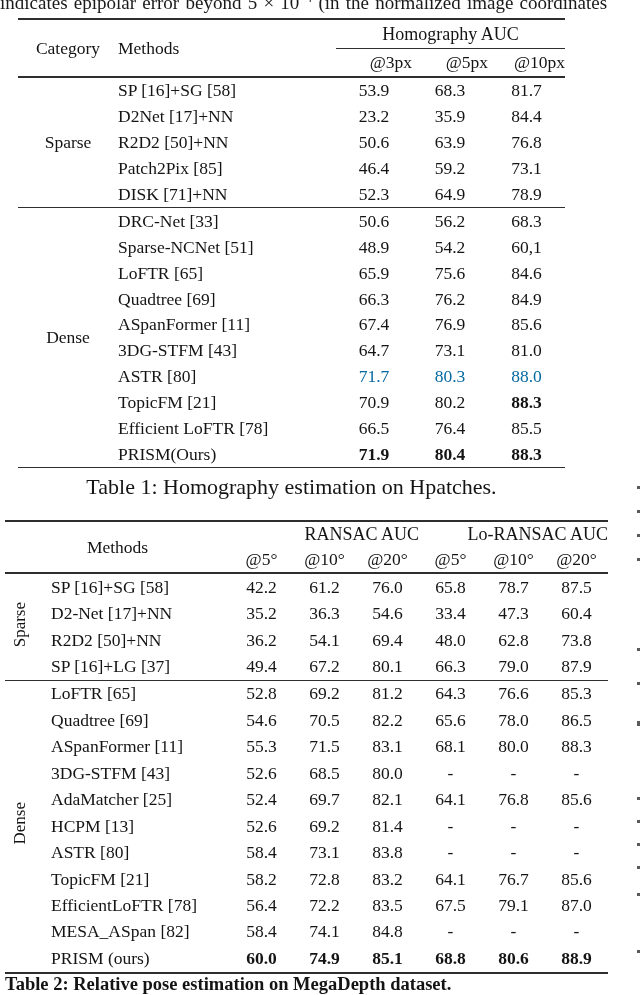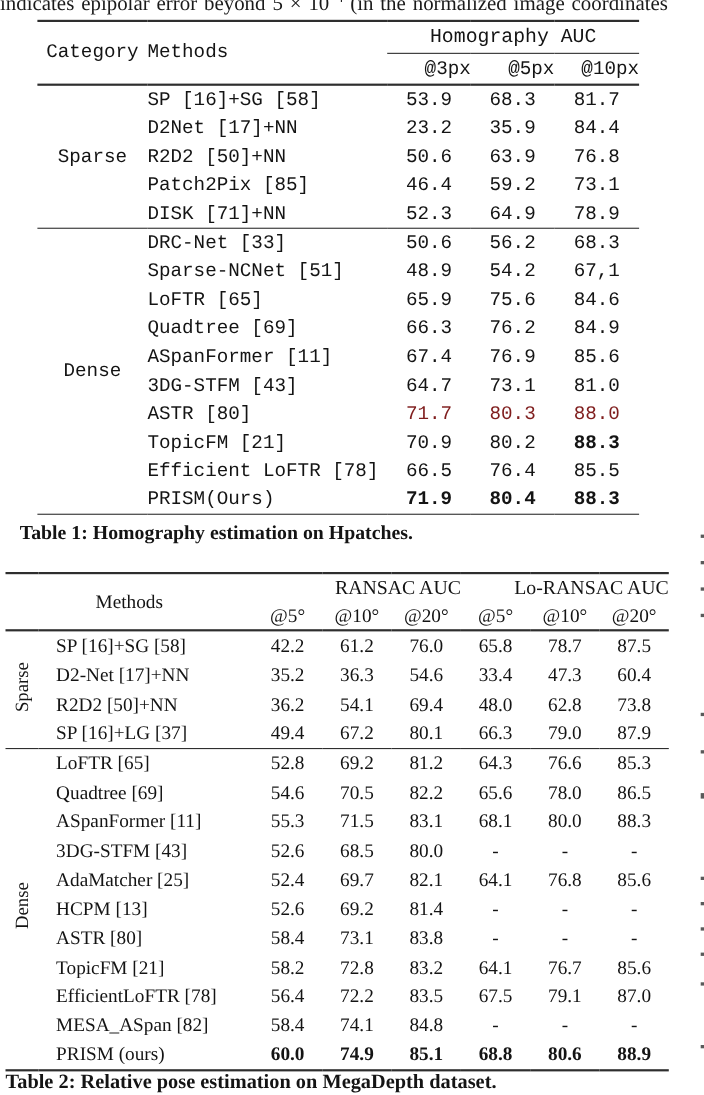--- a/index.html
+++ b/index.html
@@ -13,24 +13,23 @@
     position:absolute;top:-9px;left:0;width:660px;
     font-size:19px;white-space:nowrap;word-spacing:1.5px;color:#1a1a1a;
   }
   .topline sup{font-size:12px;}
 
   table{border-collapse:collapse;table-layout:fixed;}
   th,td{padding:0;margin:0;font-weight:normal;}
 
   
   .t1{
-    position:absolute;top:18px;left:34px;width:547px;
+    position:absolute;top:18px;left:18px;width:547px;
     border-top:2.2px solid #2e2e2e;border-bottom:1.8px solid #2e2e2e;
     font-size:17.5px;
-    font-family:Liberation Mono, monospace;
   }
   .t1 thead{border-bottom:2px solid #2e2e2e;}
   .t1 thead th{font-size:17.5px;}
   .t1 .gh{border-bottom:1.2px solid #2e2e2e;height:28px;text-align:center;font-size:18px;}
   .t1 .sub th{height:27px;text-align:right;}
   .t1 .cath{text-align:center;}
   .t1 .mh{text-align:left;}
   .t1 tbody td{height:25.9px;}
   .t1 tbody.sec0{border-bottom:1.5px solid #2e2e2e;}
   .t1 td.cat{text-align:center;vertical-align:middle;}
@@ -49,25 +48,25 @@
   .t2 .sub th{height:25px;text-align:center;}
   .t2 .mh2{text-align:center;vertical-align:middle;}
   .t2 tbody td{height:26.45px;}
   .t2 tbody.sec0{border-bottom:1.5px solid #2e2e2e;}
   .t2 td.rotcell{text-align:center;vertical-align:middle;}
   .t2 .rot{display:inline-block;writing-mode:vertical-rl;transform:rotate(180deg);font-size:17px;}
   .t2 td.m{text-align:left;padding-left:16px;}
   .t2 td.n{text-align:center;}
 
   .b{font-weight:bold;}
-  .mut{color:#7f1d1d;}
+  .mut{color:#0369a1;}
 
   .cap1{
-    position:absolute;top:474px;left:18px;width:547px;text-align:left;
-    font-weight:bold;font-size:18px;
+    position:absolute;top:474px;left:18px;width:547px;text-align:center;
+    font-weight:normal;font-size:22px;
   }
   .cap2{
     position:absolute;top:974px;left:5px;width:603px;
     font-weight:bold;font-size:18.5px;
   }
 
   
   .edge{position:absolute;right:0;width:3px;height:3px;background:#5a5a5a;}
 </style>
 </head>
@@ -133,21 +132,21 @@
       <td class="cat" rowspan="10">Dense</td>
       <td class="m">DRC-Net [33]</td>
       <td class="n">50.6</td>
       <td class="n">56.2</td>
       <td class="n">68.3</td>
     </tr>
     <tr>
       <td class="m">Sparse-NCNet [51]</td>
       <td class="n">48.9</td>
       <td class="n">54.2</td>
-      <td class="n">67,1</td>
+      <td class="n">60,1</td>
     </tr>
     <tr>
       <td class="m">LoFTR [65]</td>
       <td class="n">65.9</td>
       <td class="n">75.6</td>
       <td class="n">84.6</td>
     </tr>
     <tr>
       <td class="m">Quadtree [69]</td>
       <td class="n">66.3</td>

